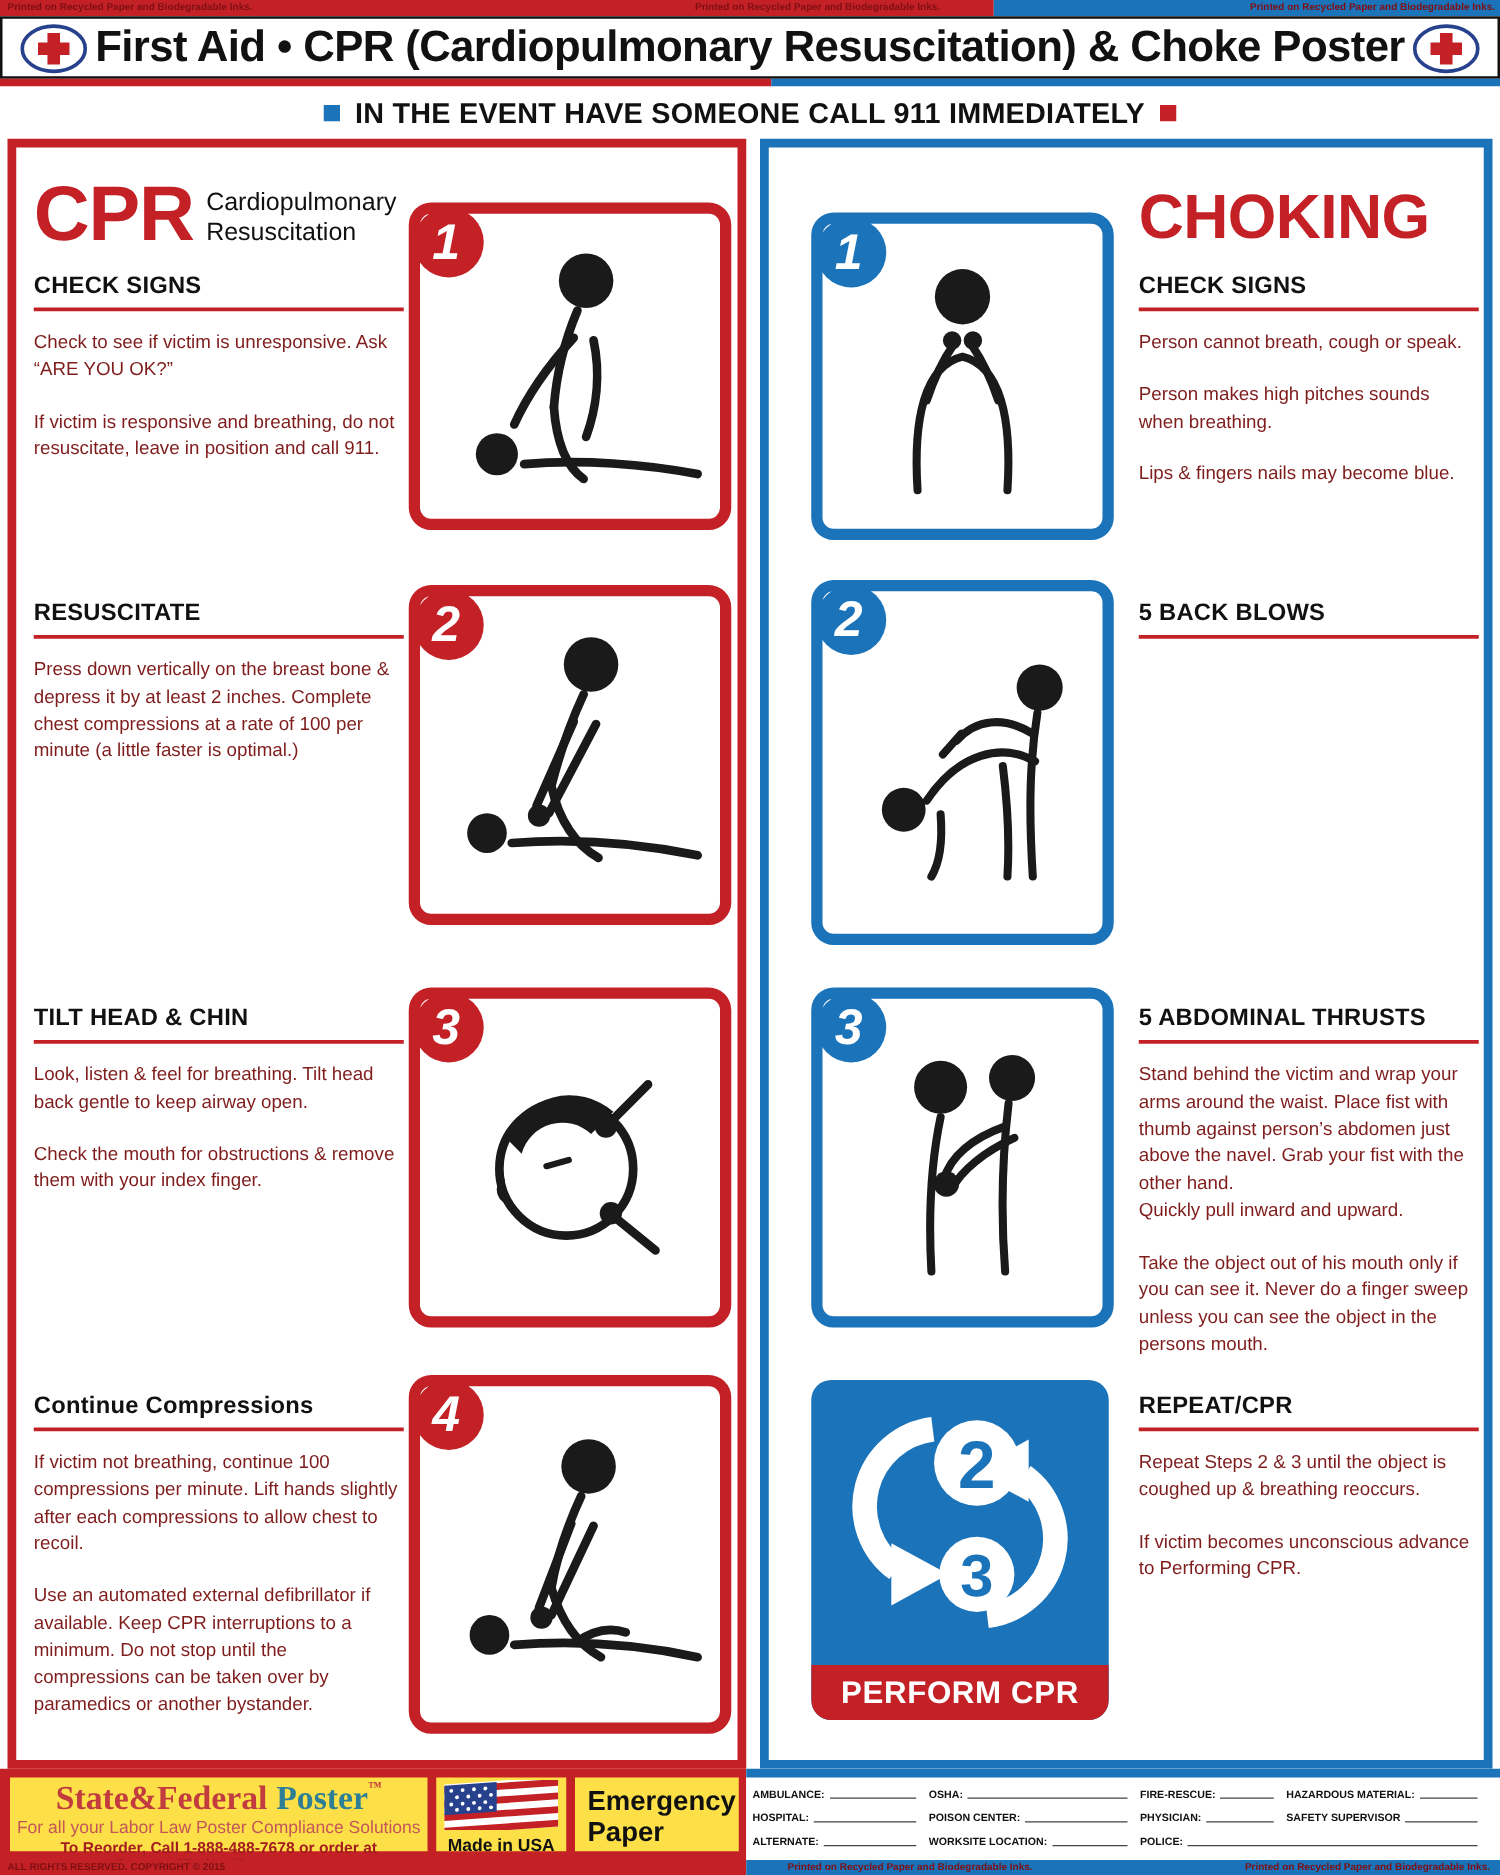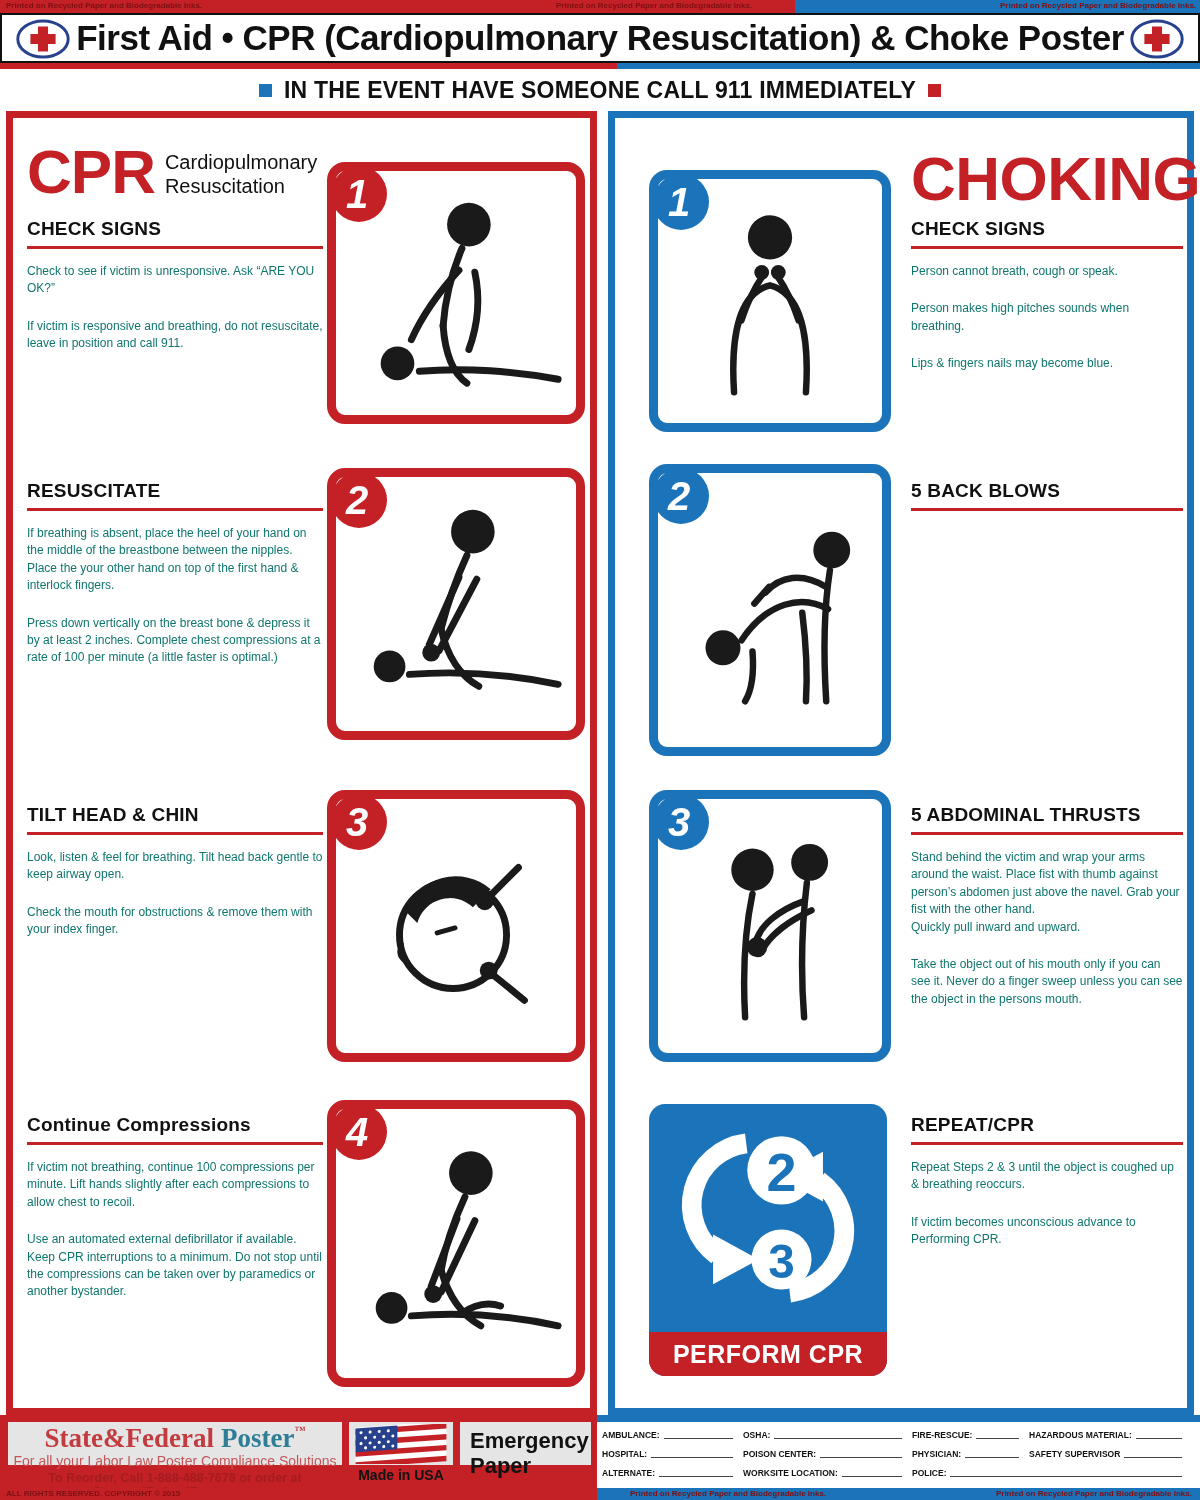--- a/index.html
+++ b/index.html
@@ -28,45 +28,45 @@
   .sq{width:13px;height:13px;display:inline-block;}
   .sq-blue{background:var(--blue,#1B73B9);}
   .sq-red{background:var(--red,#C42127);}
   
   .col{position:absolute;top:111px;height:1304px;background:#fff;box-sizing:border-box;}
   .col-cpr{left:6px;width:591px;border:7px solid var(--red,#C42127);}
   .col-choke{left:608px;width:586px;border:7px solid var(--blue,#1B73B9);}
   .section{position:absolute;}
   .section h3{margin:0 0 6px 0;font-size:19px;font-weight:bold;color:#111;letter-spacing:.2px;}
   .rule{height:3px;background:var(--red,#C42127);margin:0 0 14px 0;}
-  .section p{margin:0 0 20px 0;font-size:12px;line-height:1.45;color:#0f766e;}
+  .section p{margin:0 0 20px 0;font-size:15px;line-height:1.45;color:#7f1d1d;}
   .section p.flush{margin-bottom:0;}
   
   .cpr-head{position:absolute;left:14px;top:26px;display:flex;align-items:flex-start;}
   .cpr-big{font-size:62px;line-height:.9;font-weight:bold;color:var(--red,#C42127);letter-spacing:-1px;}
   .cpr-sub{margin-left:10px;margin-top:6px;font-size:20px;line-height:1.2;color:#111;}
-  .choke-big{position:absolute;font-size:62px;line-height:1;font-weight:bold;color:var(--red,#C42127);letter-spacing:-.5px;}
+  .choke-big{position:absolute;font-size:50px;line-height:1;font-weight:bold;color:var(--red,#C42127);letter-spacing:-.5px;}
   
   .stepbox{position:absolute;background:#fff;box-sizing:border-box;border-radius:18px;}
   .stepbox.rbox{border:9px solid var(--red,#C42127);}
   .stepbox.bbox{border:9px solid var(--blue,#1B73B9);}
   .badge{position:absolute;left:-5px;top:-5px;width:56px;height:56px;border-radius:50%;
     color:#fff;font-size:40px;font-weight:bold;font-style:italic;display:flex;align-items:center;justify-content:center;padding-right:4px;box-sizing:border-box;}
   .rbox .badge{background:var(--red,#C42127);}
   .bbox .badge{background:var(--blue,#1B73B9);}
   .fig{position:absolute;left:6px;top:6px;right:6px;bottom:6px;width:calc(100% - 12px);height:calc(100% - 12px);}
   
   .perform-box{position:absolute;background:var(--blue,#1B73B9);border-radius:16px;overflow:hidden;}
   .perform-cycle{position:absolute;left:0;top:0;width:100%;height:calc(100% - 44px);}
   .perform-bar{position:absolute;left:0;bottom:0;width:100%;height:44px;background:var(--red,#C42127);
     color:#fff;font-size:25px;font-weight:bold;display:flex;align-items:center;justify-content:center;letter-spacing:.5px;}
   
   .footer{position:absolute;left:0;top:1415px;width:1200px;height:73px;}
   .footer-left{position:absolute;left:0;top:0;width:597px;height:73px;background:var(--red,#C42127);}
-  .fbox{position:absolute;top:7px;height:43px;background:#e5e5e5;box-sizing:border-box;}
+  .fbox{position:absolute;top:7px;height:59px;background:#fde047;box-sizing:border-box;}
   .brand-box{left:8px;width:334px;text-align:center;padding-top:3px;}
   .brand-line{font-family:"Liberation Serif", serif;font-weight:bold;font-size:27px;line-height:1;white-space:nowrap;}
   .brand-sf{color:var(--logo-red,#C13B3F);}
   .brand-po{color:var(--logo-teal,#2E7F96);margin-left:7px;}
   .brand-tm{color:var(--logo-red,#C13B3F);font-size:11px;vertical-align:top;}
   .brand-tagline{font-size:14px;color:var(--tagline-red,#C4565A);margin-top:1px;}
   .brand-reorder{font-size:12.5px;font-weight:bold;color:var(--reorder-red,#A31C20);margin-top:2px;}
   .flag-box{left:349px;width:104px;text-align:center;padding-top:2px;}
   .made-usa{font-size:14px;font-weight:bold;color:#111;margin-top:0px;line-height:1;}
   .notice-box{left:460px;width:131px;padding:6px 0 0 10px;}
@@ -135,21 +135,20 @@
     <div class="section" style="left:14px;top:100px;width:296px;">
       <h3>CHECK SIGNS</h3>
       <div class="rule"></div>
       <p>Check to see if victim is unresponsive. Ask “ARE YOU OK?”</p>
       <p>If victim is responsive and breathing, do not resuscitate, leave in position and call 911.</p>
     </div>
 
     <div class="section" style="left:14px;top:362px;width:296px;">
       <h3>RESUSCITATE</h3>
       <div class="rule"></div>
-      <p>If breathing is absent, place the heel of your hand on the middle of the breastbone between the nipples. Place the your other hand on top of the first hand &amp; interlock fingers.</p>
       <p>Press down vertically on the breast bone &amp; depress it by at least 2 inches. Complete chest compressions at a rate of 100 per minute (a little faster is optimal.)</p>
     </div>
 
     <div class="section" style="left:14px;top:686px;width:296px;">
       <h3>TILT HEAD &amp; CHIN</h3>
       <div class="rule"></div>
       <p>Look, listen &amp; feel for breathing. Tilt head back gentle to keep airway open.</p>
       <p>Check the mouth for obstructions &amp; remove them with your index finger.</p>
     </div>
 

